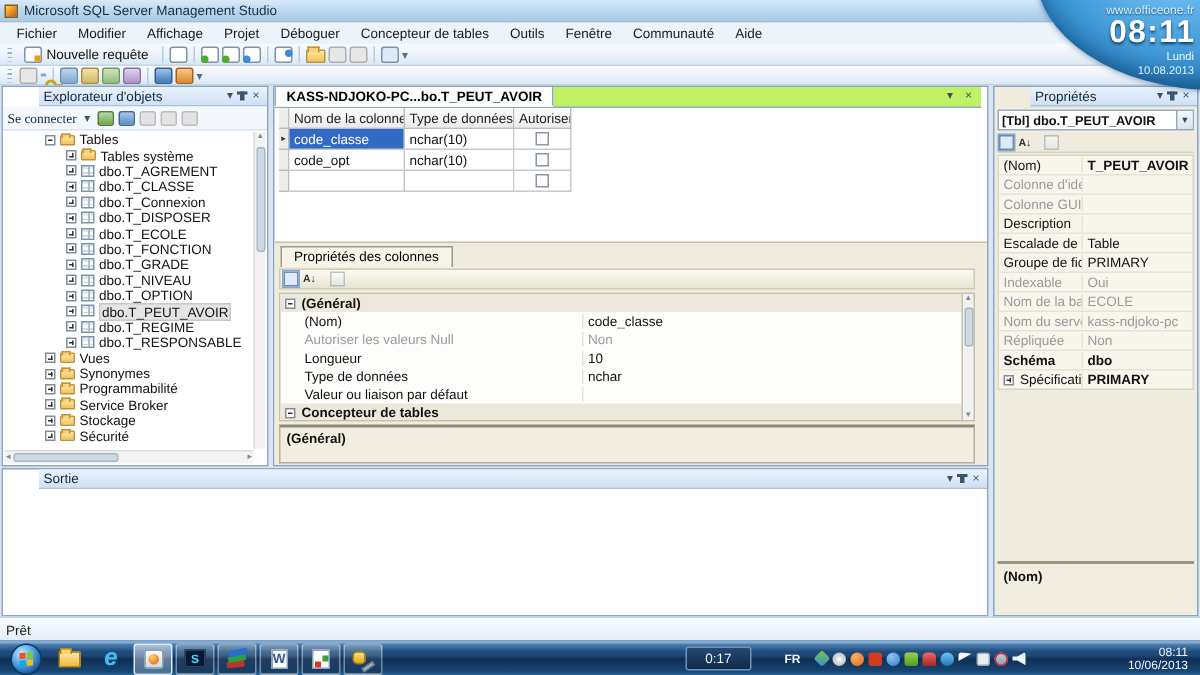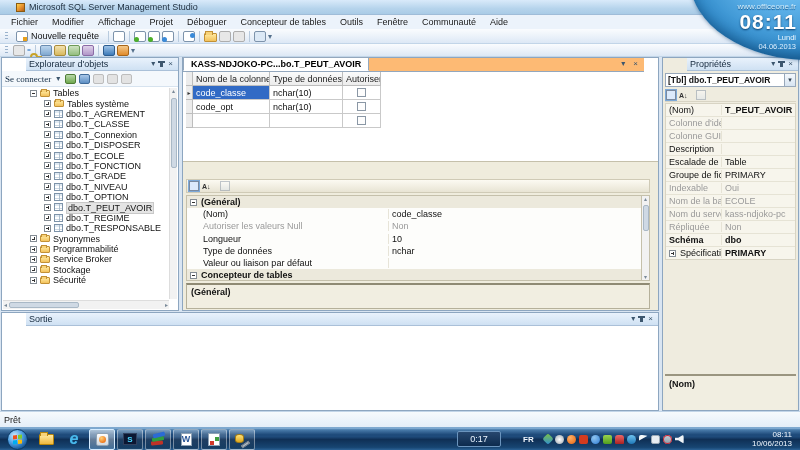--- a/index.html
+++ b/index.html
@@ -1,21 +1,21 @@
 <!DOCTYPE html>
 <html><head>
 <meta charset="utf-8">
 <style>
   * { margin:0; padding:0; box-sizing:border-box; font-family:"Liberation Sans","DejaVu Sans",sans-serif; }
   html,body { width:800px; height:450px; overflow:hidden; }
   #screen { position:relative; width:800px; height:450px; background:#d9e5f2; overflow:hidden; font-size:9px; color:#111; }
   .abs { position:absolute; }
 
   
-  #titlebar { left:0; top:0; width:800px; height:15px; background:linear-gradient(#d9eafa,#b6d4ec 60%,#a9cbe6); display:flex; align-items:center; padding-left:16px; border-bottom:1px solid #9fbcd8;}
+  #titlebar { left:0; top:0; width:800px; height:15px; background:linear-gradient(#d9eafa,#b6d4ec 60%,#a9cbe6); display:flex; align-items:center; padding-left:3px; border-bottom:1px solid #9fbcd8;}
   #titlebar .appico { width:9px; height:9px; background:linear-gradient(135deg,#ffd24a,#e2882a 60%,#b05f14); border:1px solid #8a5a10; margin-right:4px; }
   #titlebar .t { font-size:9px; color:#1c2c3c; }
   #menubar { left:0; top:15px; width:800px; height:14px; background:#ecf3fb; display:flex; align-items:center; padding-left:4px; gap:0; }
   #menubar span { padding:1px 7px; color:#1a1a1a; }
   .toolbar { left:0; width:800px; background:linear-gradient(#fafcfe,#e6eef8 70%,#dce8f5); border-bottom:1px solid #c2d5e8; display:flex; align-items:center; gap:2px; padding-left:2px; }
   #toolbar1 { top:29px; height:15px;align-items:center; }
   #toolbar2 { top:44px; height:13px; }
   .grip { width:3px; height:9px; background:repeating-linear-gradient(#9ab2cc 0 1px,transparent 1px 3px); margin:0 3px; }
   .tsep { width:1px; height:11px; background:#b9cbde; margin:0 2px; }
   .tico { width:12px; height:11px; border-radius:2px; display:inline-block; position:relative; }
@@ -55,21 +55,21 @@
   .tblico { width:9px; height:8px; background:linear-gradient(#dfe9f2 0 2px,#fff 2px); border:1px solid #7d93a9; flex:0 0 9px; margin-right:3px; background-image:linear-gradient(90deg,transparent 4px,#aebfce 4px,#aebfce 5px,transparent 5px),linear-gradient(#dfe9f2 0 2px,transparent 2px,transparent 4px,#cdd9e4 4px,#cdd9e4 5px,transparent 5px); }
   .trow.sel .tlabel { background:#e4e4e4; border:1px solid #c8c8c8; padding:0 1px; }
   .vscroll { position:absolute; right:1px; top:30px; width:8px; bottom:11px; background:#f2f2f2; border-left:1px solid #ddd; }
   .vthumb { position:absolute; left:1px; width:6px; background:#cfd9e4; border:1px solid #a9b8c6; border-radius:2px; }
   .hscroll { position:absolute; left:1px; right:9px; bottom:1px; height:9px; background:#f2f2f2; border-top:1px solid #ddd; display:flex; align-items:center; justify-content:space-between; padding:0 1px; }
   .hthumb { width:70px; height:6px; background:#cfd9e4; border:1px solid #a9b8c6; border-radius:2px; }
   .sarrow { font-size:6px; color:#7a8a99; line-height:6px; }
 
   
   #designer { left:182px; top:57px; width:477px; height:254px; background:#fff; border:1px solid #8da6c0; }
-  #tabstrip { position:absolute; left:0; top:0; right:14px; height:14px; background:#fdba74; border-bottom:1px solid #93a7bd; display:flex; align-items:flex-end; }
+  #tabstrip { position:absolute; left:0; top:0; right:4px; height:14px; background:#bef264; border-bottom:1px solid #93a7bd; display:flex; align-items:flex-end; }
   #dtab { background:#fff; border:1px solid #93a7bd; border-bottom:1px solid #fff; font-weight:bold; padding:1px 7px 2px; height:14px; color:#000; }
   #tabbtns { margin-left:auto; display:flex; gap:4px; padding:0 4px 2px; }
   #grid { position:absolute; left:3px; top:14px; }
   .g-r { display:flex; }
   .g-c { border-right:1px solid #c9c9c9; border-bottom:1px solid #c9c9c9; height:14px; display:flex; align-items:center; padding:0 3px; background:#fff; overflow:hidden; white-space:nowrap; }
   .g-h { background:linear-gradient(#fbfbfb,#ececec); border-color:#bdbdbd; color:#222; }
   .rowhdr { width:7px; padding:0; justify-content:center; background:#ececec; border-color:#bdbdbd; font-size:6px; color:#333; }
   .cname { width:77px; } .ctype { width:73px; } .cnull { width:38px; justify-content:flex-start; }
   .cellsel { background:#316ac5; color:#fff; }
   .chk { width:9px; height:9px; border:1px solid #8a97a5; background:#fdfdfd; margin:0 auto; }
@@ -308,20 +308,25 @@
           <span class="tlabel">dbo.T_REGIME</span>
         </div>
       <div class="trow lv2">
           <span class="expander plus"></span>
           <span class="tblico"></span>
           <span class="tlabel">dbo.T_RESPONSABLE</span>
         </div>
       <div class="trow lv1">
           <span class="expander plus"></span>
           <span class="fico"></span>
+          <span class="tlabel">Vues</span>
+        </div>
+      <div class="trow lv1">
+          <span class="expander plus"></span>
+          <span class="fico"></span>
           <span class="tlabel">Synonymes</span>
         </div>
       <div class="trow lv1">
           <span class="expander plus"></span>
           <span class="fico"></span>
           <span class="tlabel">Programmabilité</span>
         </div>
       <div class="trow lv1">
           <span class="expander plus"></span>
           <span class="fico"></span>
@@ -384,20 +389,21 @@
         <span class="g-c rowhdr"></span>
         <span class="g-c cname"></span>
         <span class="g-c ctype"></span>
         <span class="g-c cnull">
             <span class="chk"></span>
           </span>
       </div>
     </div>
 
     <div id="colprops">
+      <span id="cptab">Propriétés des colonnes</span>
       <div id="cptoolbar">
         <span class="catico on"></span>
         <span class="azico">A↓</span>
         <span class="catico" style="opacity:.45;margin-left:6px;"></span>
       </div>
       <div id="cpgrid">
         <div class="prow sect">
             <span class="sectbox"></span>
             <span class="pl" style="padding-left:0;">(Général)</span>
           </div>
@@ -592,15 +598,15 @@
     <span id="tbclock">
       <div>08:11</div>
       <div>10/06/2013</div>
     </span>
   </div>
 
   <div id="sphere"></div>
   <div id="ovurl" class="ovtext">www.officeone.fr</div>
   <div id="ovtime" class="ovtext">08:11</div>
   <div id="ovday" class="ovtext">Lundi</div>
-  <div id="ovdate" class="ovtext">04.06.2013</div>
+  <div id="ovdate" class="ovtext">10.08.2013</div>
 
 </div>
 
 </body></html>

